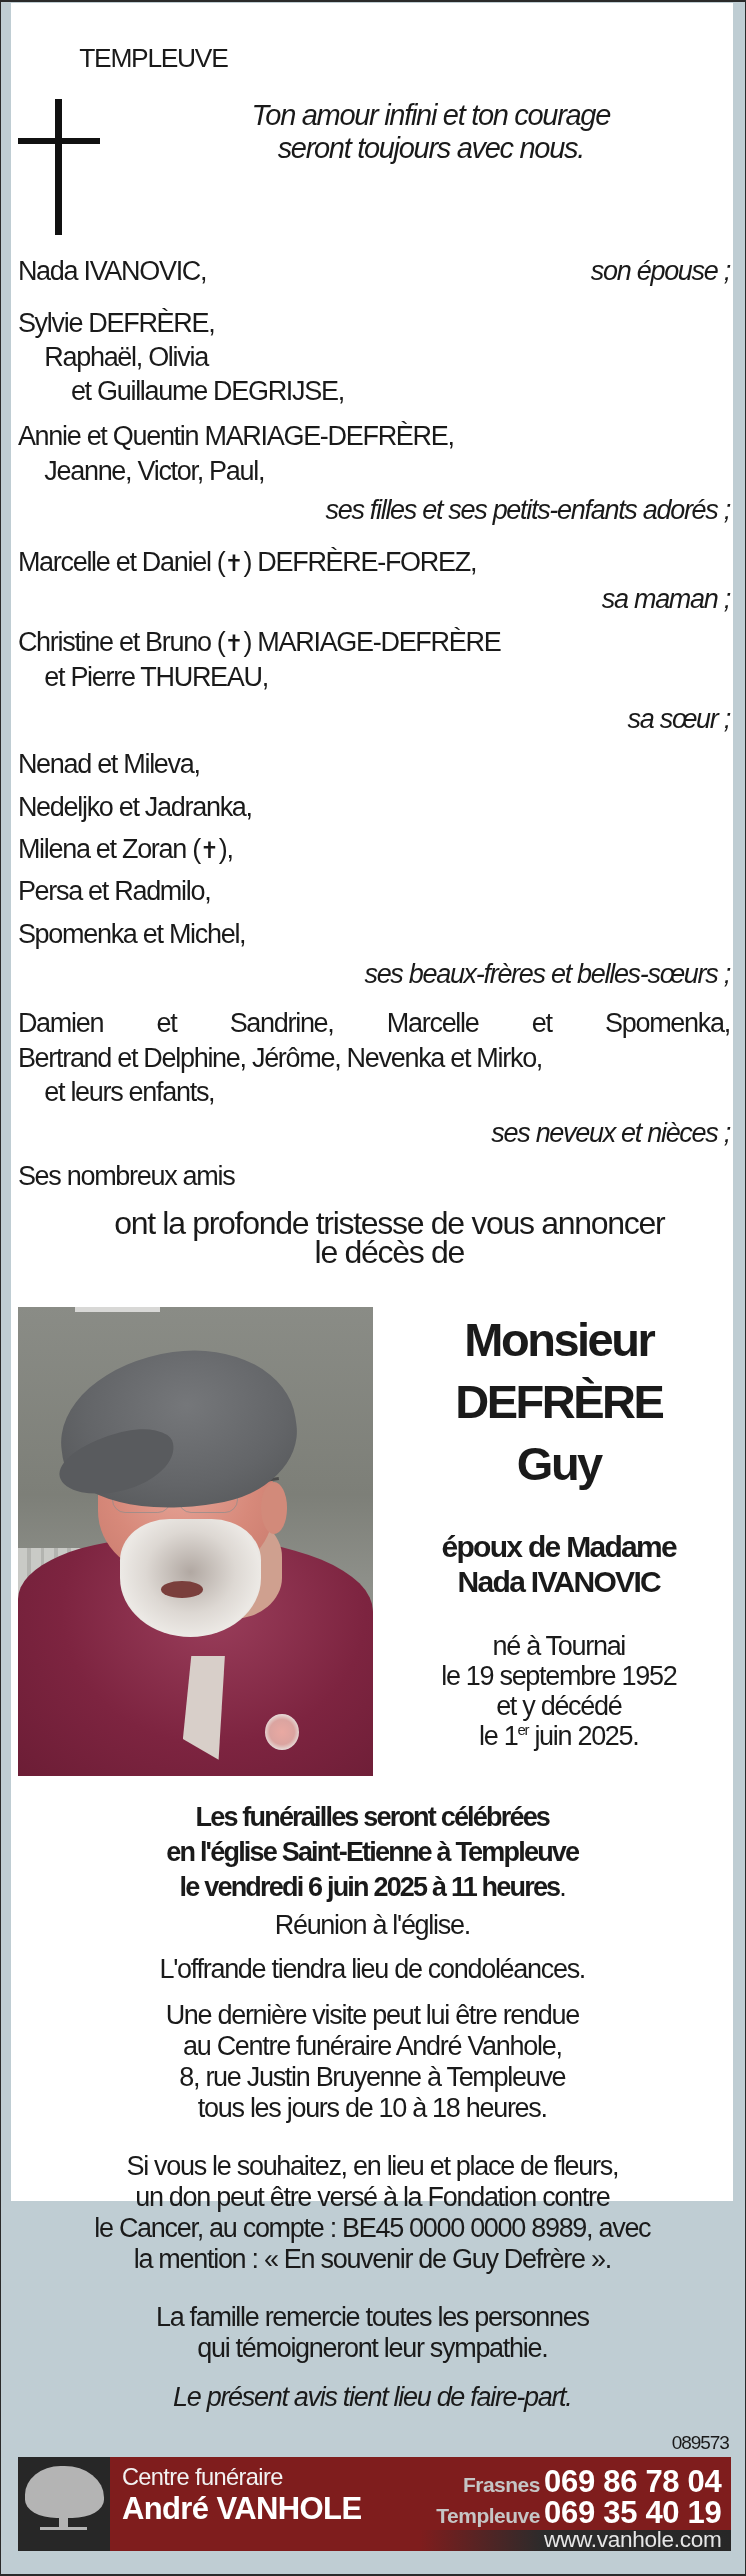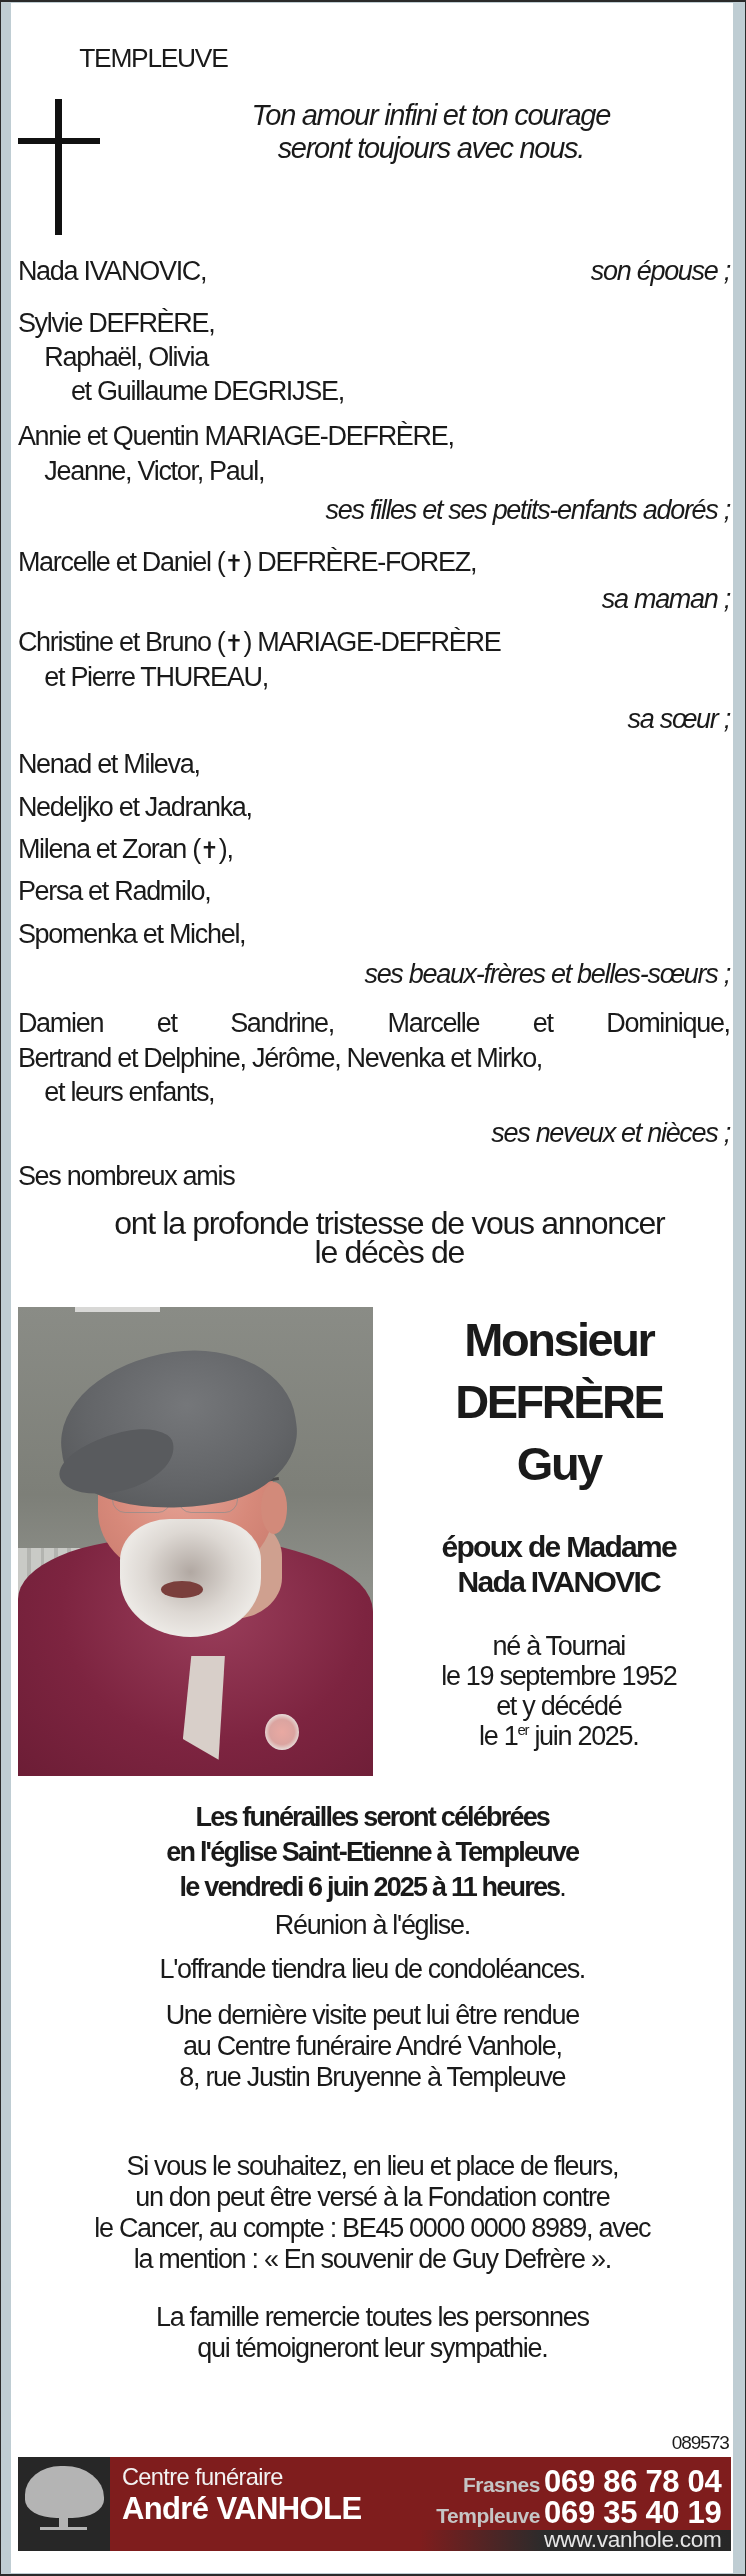--- a/index.html
+++ b/index.html
@@ -5,21 +5,21 @@
   html, body { margin: 0; padding: 0; background: #ffffff; }
   body { width: 746px; height: 2576px; overflow: hidden; }
   .frame {
     position: absolute; left: 0; top: 0; width: 746px; height: 2576px;
     box-sizing: border-box;
     border-left: 1.9px solid #2a2a2a; border-right: 1.9px solid #2a2a2a;
     border-top: 2.8px solid #2a2a2a; border-bottom: 2.8px solid #2a2a2a;
     background: #bfcdd3;
   }
   .page {
-    position: absolute; left: 11.3px; top: 2.8px; width: 722px; height: 2570px;
+    position: absolute; left: 11.3px; top: 2.8px; width: 722px; height: 2198px;
     background: #ffffff; color: #1a1a1a;
     font-family: "Liberation Sans", "DejaVu Sans", sans-serif;
   }
   .it { font-style: italic; }
 
   
   .town { position: absolute; left: 68px; top: 40px; font-size: 26.4px; letter-spacing: -1.3px; }
   .cross-v { position: absolute; left: 44px; top: 96px; width: 6.6px; height: 136px; background: #111; }
   .cross-h { position: absolute; left: 6.6px; top: 135px; width: 82px; height: 6.6px; background: #111; }
   .quote { position: absolute; left: 132px; width: 575px; text-align: center; top: 96px;
@@ -134,21 +134,21 @@
     <div class="line" style="top:873px">Persa et Radmilo,</div>
     <div class="line" style="top:916px">Spomenka et Michel,</div>
     <div class="role" style="top:956px">ses beaux-frères et belles-sœurs ;</div>
 
     <div class="justify" style="top:1005px">
       <span>Damien</span>
       <span>et</span>
       <span>Sandrine,</span>
       <span>Marcelle</span>
       <span>et</span>
-      <span>Dominique,</span>
+      <span>Spomenka,</span>
     </div>
     <div class="line" style="top:1040px">Bertrand et Delphine, Jérôme, Nevenka et Mirko,</div>
     <div class="line" style="top:1074px; left:26.4px">et leurs enfants,</div>
     <div class="role" style="top:1115px">ses neveux et nièces ;</div>
 
     <div class="line" style="top:1158px">Ses nombreux amis</div>
   </div>
 
   <div class="announce" style="top:1203px">
     <div>ont la profonde tristesse de vous annoncer</div>
@@ -189,31 +189,33 @@
     <div class="fun">Les funérailles seront célébrées</div>
     <div class="fun">en l'église Saint-Etienne à Templeuve</div>
     <div class="fun"><span>le vendredi 6 juin 2025 à 11 heures</span><span style="font-weight:normal">.</span></div>
   </div>
   <div class="center p" style="top:1907px">Réunion à l'église.</div>
   <div class="center p" style="top:1951px">L'offrande tiendra lieu de condoléances.</div>
   <div class="center" style="top:1997px">
     <div class="p">Une dernière visite peut lui être rendue</div>
     <div class="p">au Centre funéraire André Vanhole,</div>
     <div class="p">8, rue Justin Bruyenne à Templeuve</div>
+    <div class="p">tous les jours de 10 à 18 heures.</div>
   </div>
   <div class="center" style="top:2148px">
     <div class="p">Si vous le souhaitez, en lieu et place de fleurs,</div>
     <div class="p">un don peut être versé à la Fondation contre</div>
     <div class="p">le Cancer, au compte : BE45 0000 0000 8989, avec</div>
     <div class="p">la mention : « En souvenir de Guy Defrère ».</div>
   </div>
   <div class="center" style="top:2299px">
     <div class="p">La famille remercie toutes les personnes</div>
     <div class="p">qui témoigneront leur sympathie.</div>
   </div>
+  <div class="center p it" style="top:2379px">Le présent avis tient lieu de faire-part.</div>
 
   <div class="ref">089573</div>
 
   <div class="banner">
     <div class="tree-panel">
       <div class="tree-crown"></div>
       <div class="tree-trunk"></div>
       <div class="tree-base"></div>
     </div>
     <div class="b-title1">Centre funéraire</div>

